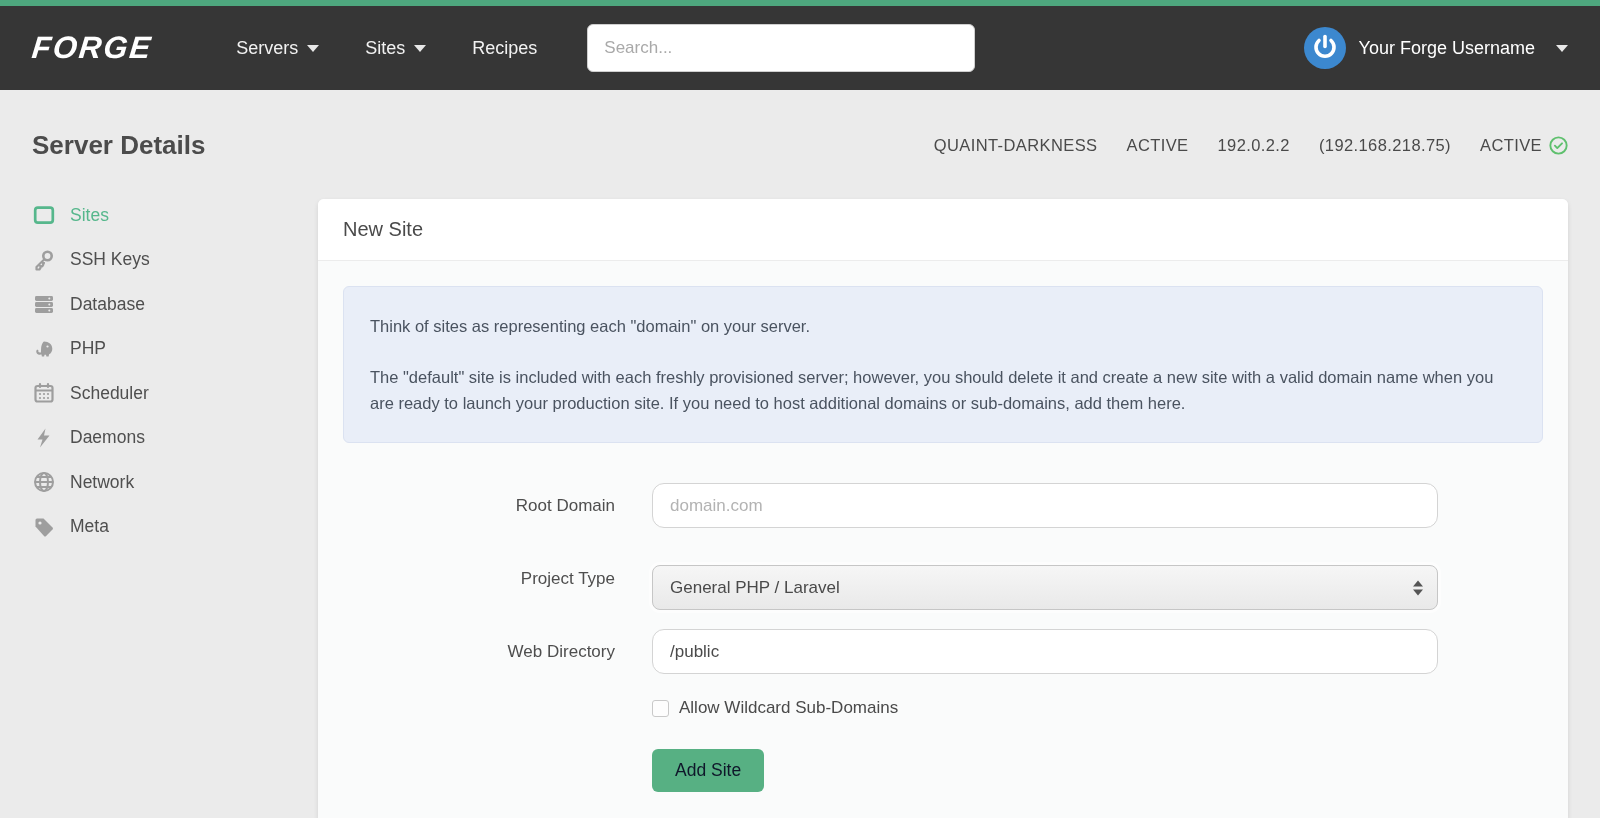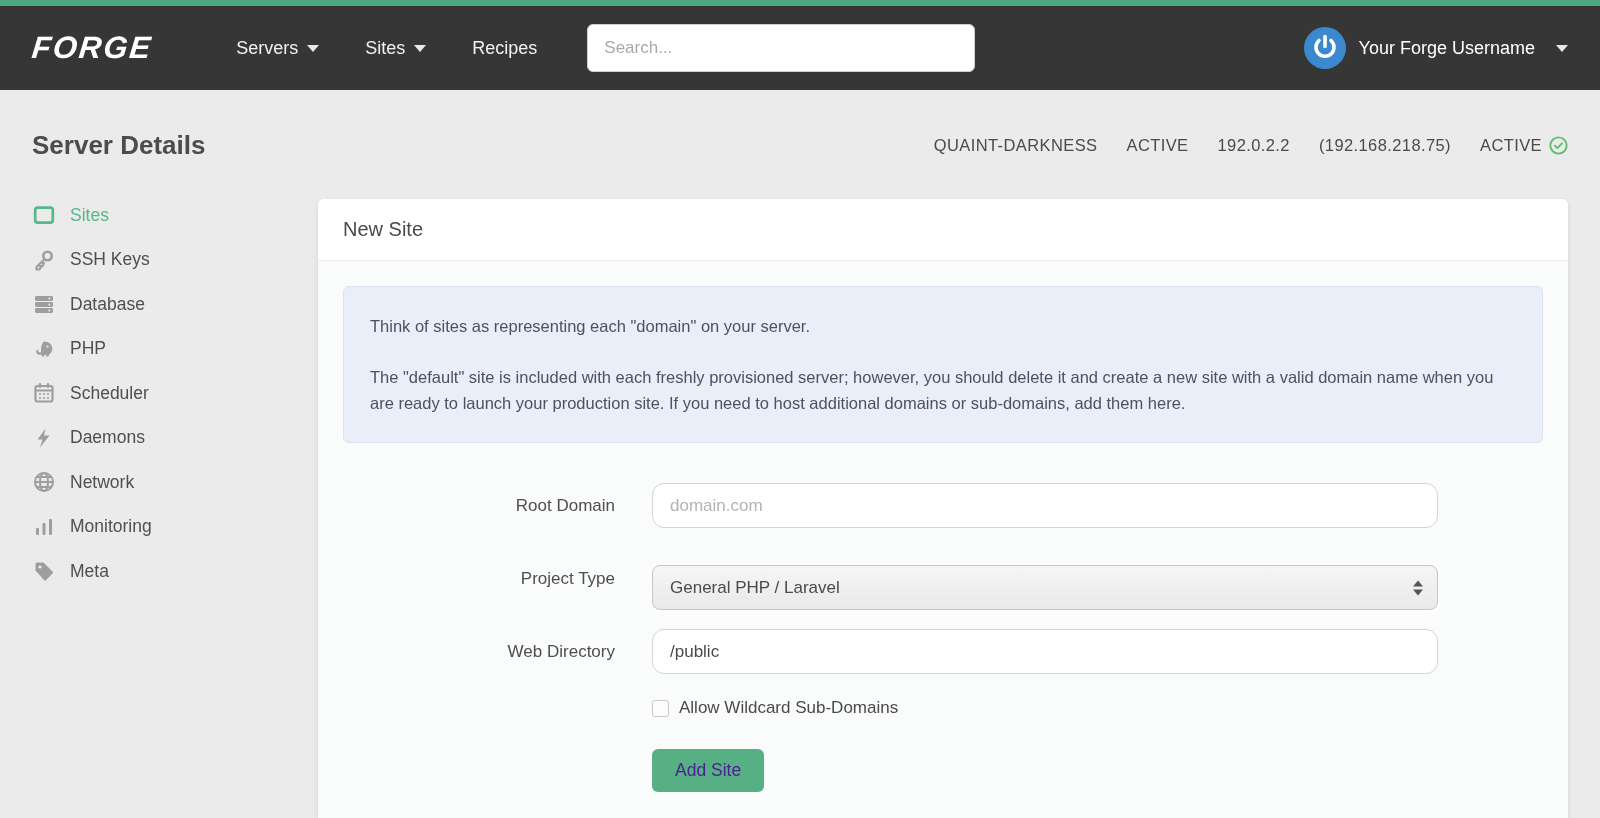--- a/index.html
+++ b/index.html
@@ -123,21 +123,21 @@
 
   .checkbox-row { margin: 24px 0 0 309px; display: flex; align-items: center; }
   .checkbox {
     width: 17px; height: 17px; border: 1px solid #c9c9c9; border-radius: 3px;
     background: #fdfdfd; margin-right: 10px; cursor: pointer; flex: 0 0 auto;
   }
   .checkbox-label { font-size: 17px; color: #4a4a4a; }
 
   .button-row { margin: 31px 0 0 309px; }
   .btn-primary {
-    background: #57b083; color: #4c1d95; border: none; border-radius: 6px;
+    background: #57b083; color: #0f172a; border: none; border-radius: 6px;
     font-size: 17.5px; padding: 11px 23px; cursor: pointer;
     font-family: "Liberation Sans", sans-serif;
   }
 </style>
 </head>
 <body>
 
 <div class="green-strip"></div>
 
 <div class="navbar">
@@ -263,30 +263,20 @@
               <circle cx="12" cy="12" r="9"></circle>
               <ellipse cx="12" cy="12" rx="4" ry="9"></ellipse>
               <path d="M3 12h18M4.5 7h15M4.5 17h15"></path>
             </svg>
         </span>
         <span>Network</span>
       </div>
       <div class="side-item">
         <span class="icon">
           <svg viewBox="0 0 24 24" width="24" height="24" fill="currentColor">
-              <rect x="4" y="13" width="3" height="7" rx="1"></rect>
-              <rect x="10.5" y="8" width="3" height="12" rx="1"></rect>
-              <rect x="17" y="4" width="3" height="16" rx="1"></rect>
-            </svg>
-        </span>
-        <span>Monitoring</span>
-      </div>
-      <div class="side-item">
-        <span class="icon">
-          <svg viewBox="0 0 24 24" width="24" height="24" fill="currentColor">
               <path d="M3.5 11.5V5a1.5 1.5 0 011.5-1.5h6.5l9 9a1.5 1.5 0 010 2.1l-6.4 6.4a1.5 1.5 0 01-2.1 0l-8.5-9.5z"></path>
               <circle cx="8" cy="8" r="1.6" fill="#ebebeb"></circle>
             </svg>
         </span>
         <span>Meta</span>
       </div>
     </div>
 
     <div class="main">
       <div class="card">

